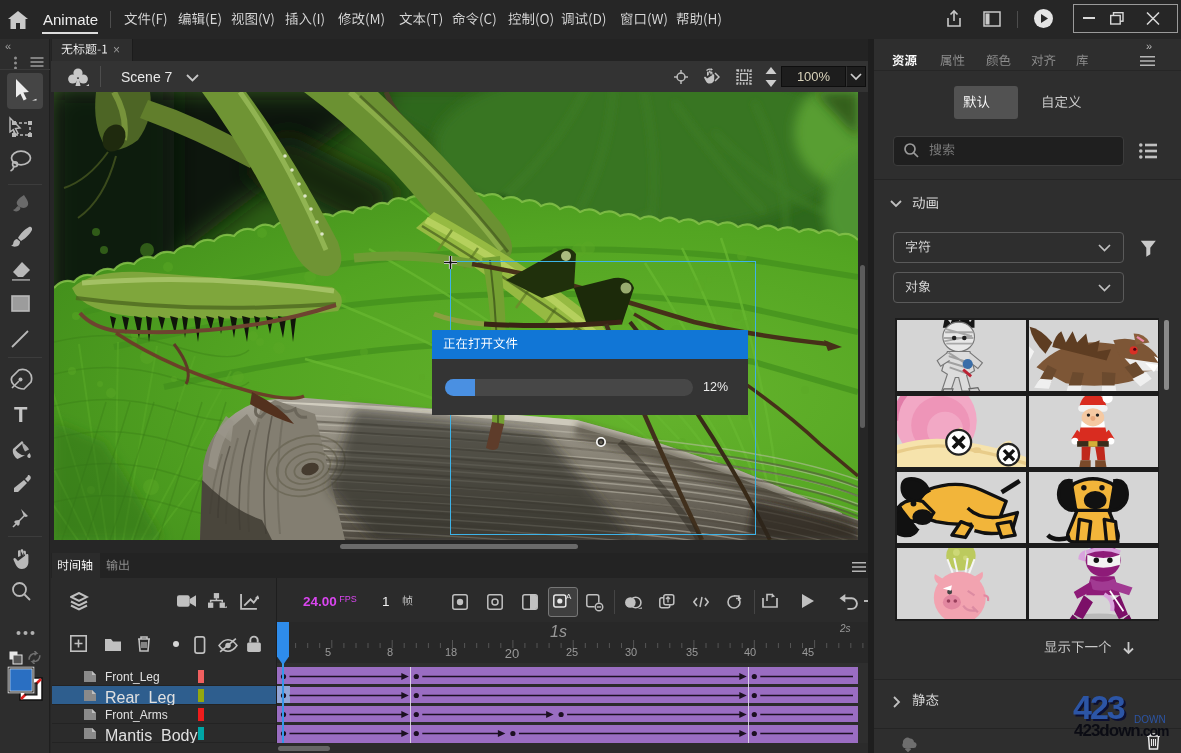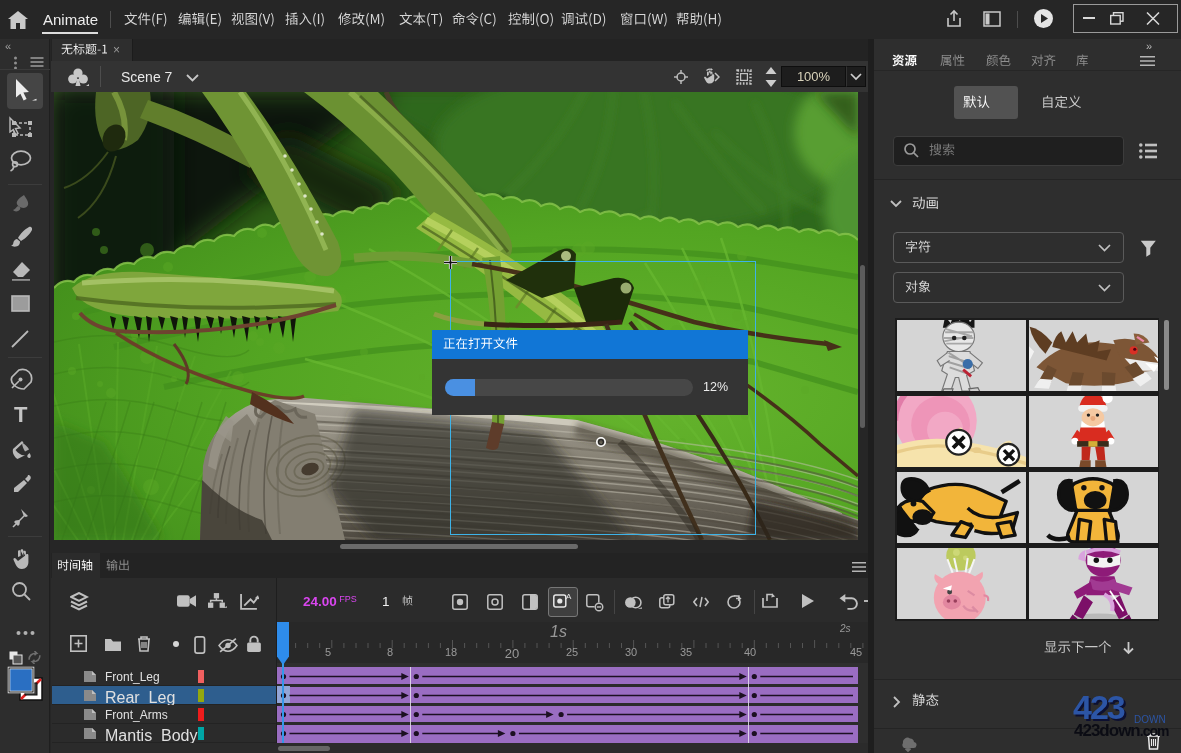--- a/index.html
+++ b/index.html
@@ -677,23 +677,23 @@
       <path d="M573.8 13 v5"></path>
       <path d="M585.9 13 v5"></path>
     </g>
   </svg>
 <div class="a" style="left:316px;top:646px;width:24px;text-align:center;color:#9a9a9a;font-size:11px">5</div>
 <div class="a" style="left:378px;top:646px;width:24px;text-align:center;color:#9a9a9a;font-size:11px">8</div>
 <div class="a" style="left:439px;top:646px;width:24px;text-align:center;color:#9a9a9a;font-size:11px">18</div>
 <div class="a" style="left:500px;top:646px;width:24px;text-align:center;color:#9a9a9a;font-size:13px">20</div>
 <div class="a" style="left:560px;top:646px;width:24px;text-align:center;color:#9a9a9a;font-size:11px">25</div>
 <div class="a" style="left:619px;top:646px;width:24px;text-align:center;color:#9a9a9a;font-size:11px">30</div>
-<div class="a" style="left:680px;top:646px;width:24px;text-align:left;color:#9a9a9a;font-size:11px">35</div>
+<div class="a" style="left:680px;top:646px;width:24px;text-align:center;color:#9a9a9a;font-size:11px">35</div>
 <div class="a" style="left:738px;top:646px;width:24px;text-align:center;color:#9a9a9a;font-size:11px">40</div>
-<div class="a" style="left:844px;top:646px;width:24px;text-align:center;color:#9a9a9a;font-size:11px">45</div>
+<div class="a" style="left:796px;top:646px;width:24px;text-align:center;color:#9a9a9a;font-size:11px">45</div>
 <div class="a" style="left:277px;top:663px;width:591px;height:80px;background:#2e2e2e"></div>
 <div class="a" style="left:52px;top:667px;width:224px;height:19px;background:#2b2b2b;border-bottom:1px solid #232323"></div>
 <svg class="a" style="left:83px;top:670px" width="14" height="13" viewBox="0 0 14 13">
     <path d="M1 1h8l4 4v7H1z" fill="#8a8a8a"></path>
     <path d="M9 1l4 4H9z" fill="#c0c0c0"></path>
   </svg>
 <div class="a" style="left:105px;top:670px;color:#e0e0e0;font-size:12px">Front_Leg</div>
 <div class="a" style="left:198px;top:670px;width:6px;height:13px;background:#f06060"></div>
 <div class="a" style="left:52px;top:686px;width:224px;height:19px;background:#2e5e8e;border-bottom:1px solid #232323"></div>
 <svg class="a" style="left:83px;top:689px" width="14" height="13" viewBox="0 0 14 13">

